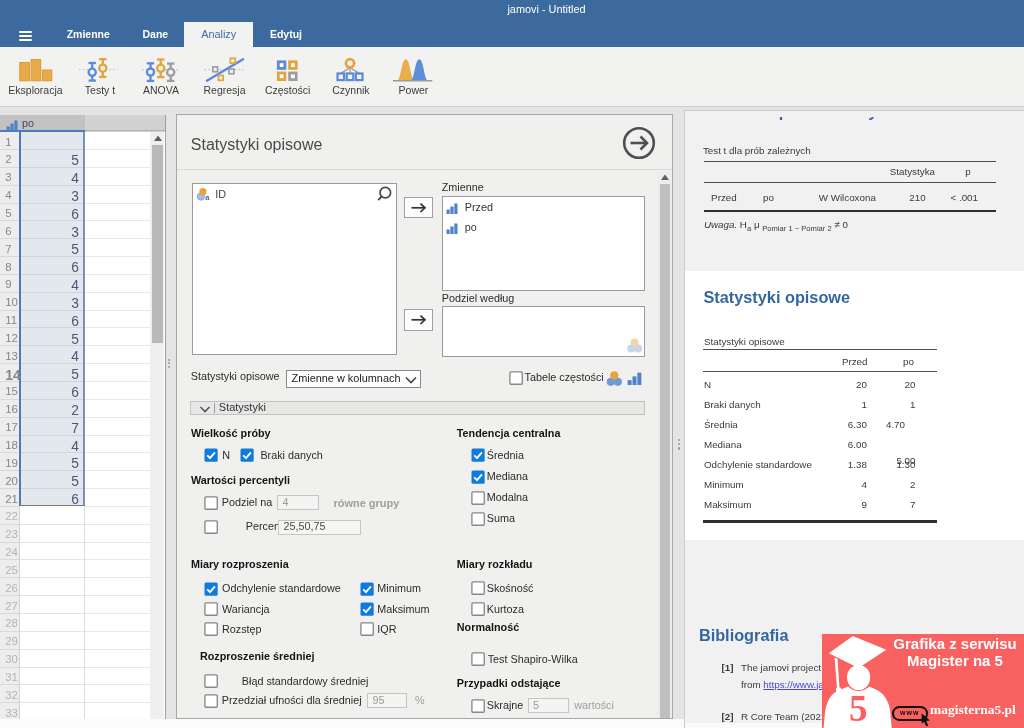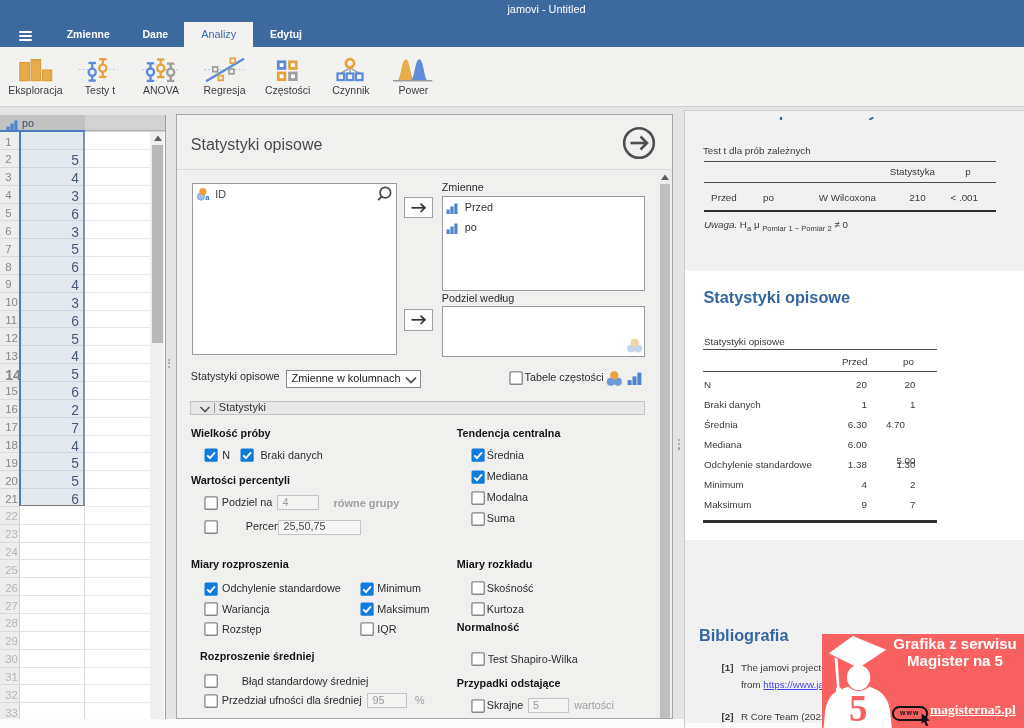--- a/index.html
+++ b/index.html
@@ -502,14 +502,14 @@
         <ellipse cx="36.6" cy="43.5" rx="11.6" ry="12.6" fill="#fff"></ellipse>
         <path d="M6.8,19.3 L30.8,2.1 L64.3,15.7 L36.5,33.9 Z" fill="#fff"></path>
         <path d="M12.5,23.5 L15,54 L17.5,54 L15.5,24.8 Z" fill="#fff"></path>
         <circle cx="16.6" cy="55.8" r="2.7" fill="#fff"></circle>
         <text x="36.3" y="86.8" font-size="37" font-weight="bold" fill="#f96161" text-anchor="middle" font-family="Liberation Serif, serif">5</text>
       </svg>
       <div style="position:absolute;left:69.5px;top:72.5px;width:36.5px;height:14.6px;border:2.4px solid #111;border-radius:7.3px;box-sizing:border-box;text-align:center;font-size:7px;font-weight:700;color:#111;letter-spacing:1.1px;line-height:9.6px;">www</div>
       <svg width="11.5" height="13.5" viewBox="0 0 14 16" style="position:absolute;left:98.3px;top:79.3px;">
         <path d="M2,0 L12,9 L7.5,9.5 L10,15 L7.5,16 L5,10.5 L2,13 Z" fill="#111"></path>
       </svg>
-      <div style="position:absolute;left:108px;top:69.8px;font-size:13.5px;font-weight:700;color:#fff;font-family:'Liberation Serif',serif;line-height:1.1;text-decoration:underline;">magisterna5.pl</div>
+      <div style="position:absolute;left:108px;top:69.8px;font-size:13.5px;font-weight:700;color:#fff;font-family:'Liberation Serif',serif;line-height:1.1;">magisterna5.pl</div>
     </div>
 </div>
 </body></html>

